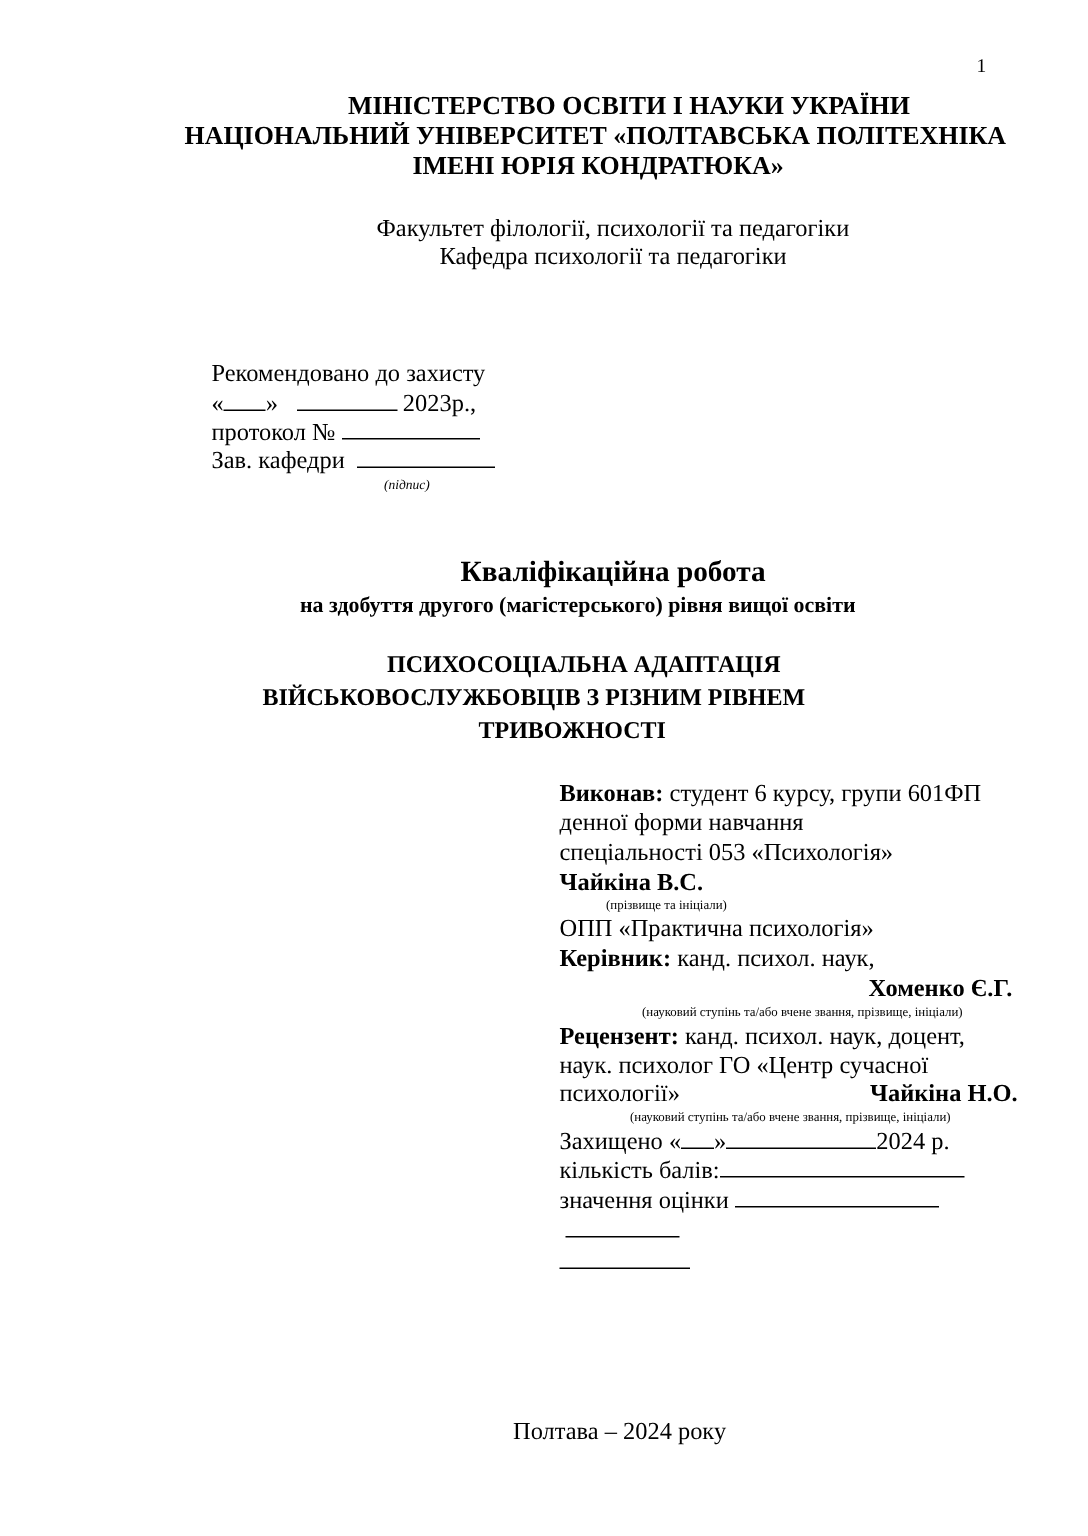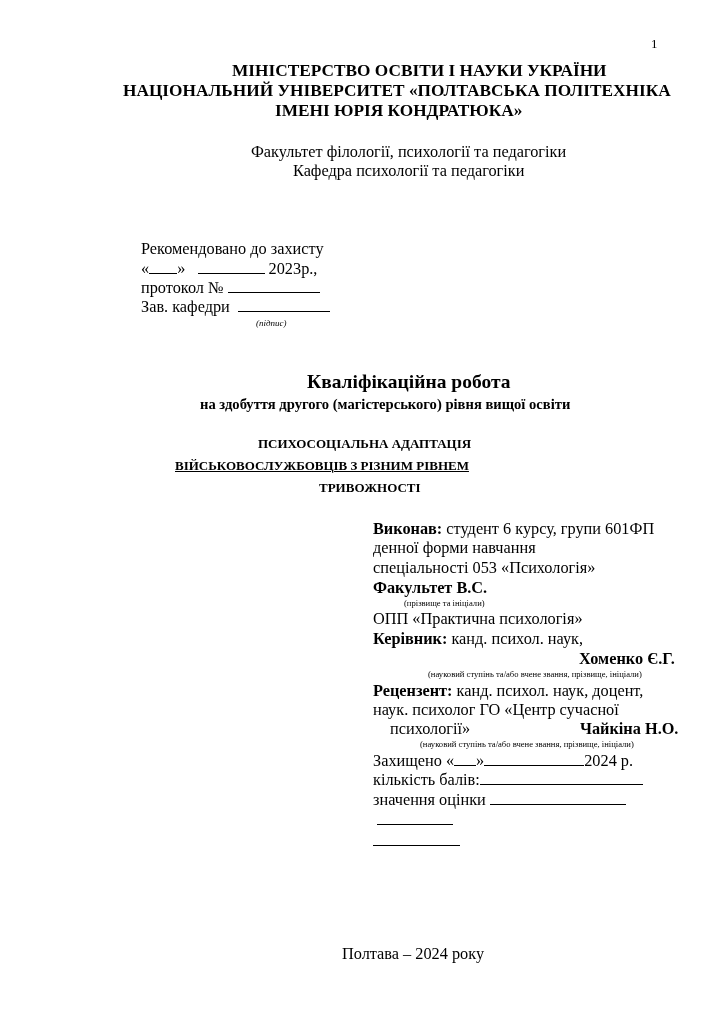--- a/index.html
+++ b/index.html
@@ -14,21 +14,21 @@
     overflow: hidden;
     font-family: "Liberation Serif", "DejaVu Serif", serif;
     color: #000000;
   }
   .abs { position: absolute; white-space: nowrap; }
   .page-num { left: 651px; top: 36px; font-size: 13px; }
   .hdr { font-weight: bold; font-size: 17.3px; line-height: 20px; }
   .std { font-size: 16.3px; line-height: 20px; }
   .title-main { font-weight: bold; font-size: 19.5px; }
   .subtitle { font-weight: bold; font-size: 14.6px; }
-  .topic { font-weight: bold; font-size: 13px; line-height: 21px; text-align: center; }
+  .topic { font-weight: bold; font-size: 16px; line-height: 21px; text-align: center; }
   .tiny { font-size: 8.6px; }
   .tiny-i { font-size: 9px; font-style: italic; }
   .b { font-weight: bold; }
   .line {
     display: inline-block;
     border-bottom: 1px solid #000;
     height: 14px;
     vertical-align: baseline;
   }
 </style>
@@ -53,43 +53,43 @@
 </div>
 <div class="abs std" style="left:141px; top:297px;">
   <span>Зав. кафедри</span>&nbsp;&nbsp;<span class="line" style="width:92px;"></span>
 </div>
 <div class="abs tiny-i" style="left:256px; top:318px;">(підпис)</div>
 
 <div class="abs title-main" style="left:283px; top:371px;margin-left:24px;">Кваліфікаційна робота</div>
 <div class="abs subtitle" style="left:200px; top:396px;">на здобуття другого (магістерського) рівня вищої освіти</div>
 
 <div class="abs topic" style="left:258px; top:433px;">ПСИХОСОЦІАЛЬНА АДАПТАЦІЯ</div>
-<div class="abs topic" style="left:175px; top:455px;text-decoration:underline;">ВІЙСЬКОВОСЛУЖБОВЦІВ З РІЗНИМ РІВНЕМ</div>
+<div class="abs topic" style="left:175px; top:455px;">ВІЙСЬКОВОСЛУЖБОВЦІВ З РІЗНИМ РІВНЕМ</div>
 <div class="abs topic" style="left:319px; top:477px;">ТРИВОЖНОСТІ</div>
 
 <div class="abs std" style="left:373px; top:519px;">
   <span class="b">Виконав:</span><span> студент 6 курсу, групи 601ФП</span>
 </div>
 <div class="abs std" style="left:373px; top:538px;">денної форми навчання</div>
 <div class="abs std" style="left:373px; top:558px;">спеціальності 053 «Психологія»</div>
-<div class="abs std b" style="left:373px; top:578px;">Факультет В.С.</div>
+<div class="abs std b" style="left:373px; top:578px;">Чайкіна В.С.</div>
 <div class="abs tiny" style="left:404px; top:598px;">(прізвище та ініціали)</div>
 <div class="abs std" style="left:373px; top:609px;">ОПП «Практична психологія»</div>
 
 <div class="abs std" style="left:373px; top:629px;">
   <span class="b">Керівник:</span><span> канд. психол. наук,</span>
 </div>
 <div class="abs std b" style="left:579px; top:649px;">Хоменко Є.Г.</div>
 <div class="abs tiny" style="left:428px; top:669px;">(науковий ступінь та/або вчене звання, прізвище, ініціали)</div>
 
 <div class="abs std" style="left:373px; top:681px;">
   <span class="b">Рецензент:</span><span> канд. психол. наук, доцент,</span>
 </div>
 <div class="abs std" style="left:373px; top:700px;">наук. психолог ГО «Центр сучасної</div>
-<div class="abs std" style="left:373px; top:719px;margin-left:17px;">психології»</div>
+<div class="abs std" style="left:373px; top:719px;">психології»</div>
 <div class="abs std b" style="left:580px; top:719px;">Чайкіна Н.О.</div>
 <div class="abs tiny" style="left:420px; top:739px;">(науковий ступінь та/або вчене звання, прізвище, ініціали)</div>
 
 <div class="abs std" style="left:373px; top:751px;">
   <span>Захищено «</span><span class="line" style="width:22px;"></span><span>»</span><span class="line" style="width:100px;"></span><span>2024 р.</span>
 </div>
 <div class="abs std" style="left:373px; top:770px;">
   <span>кількість балів:</span><span class="line" style="width:163px;"></span>
 </div>
 <div class="abs std" style="left:373px; top:790px;">

